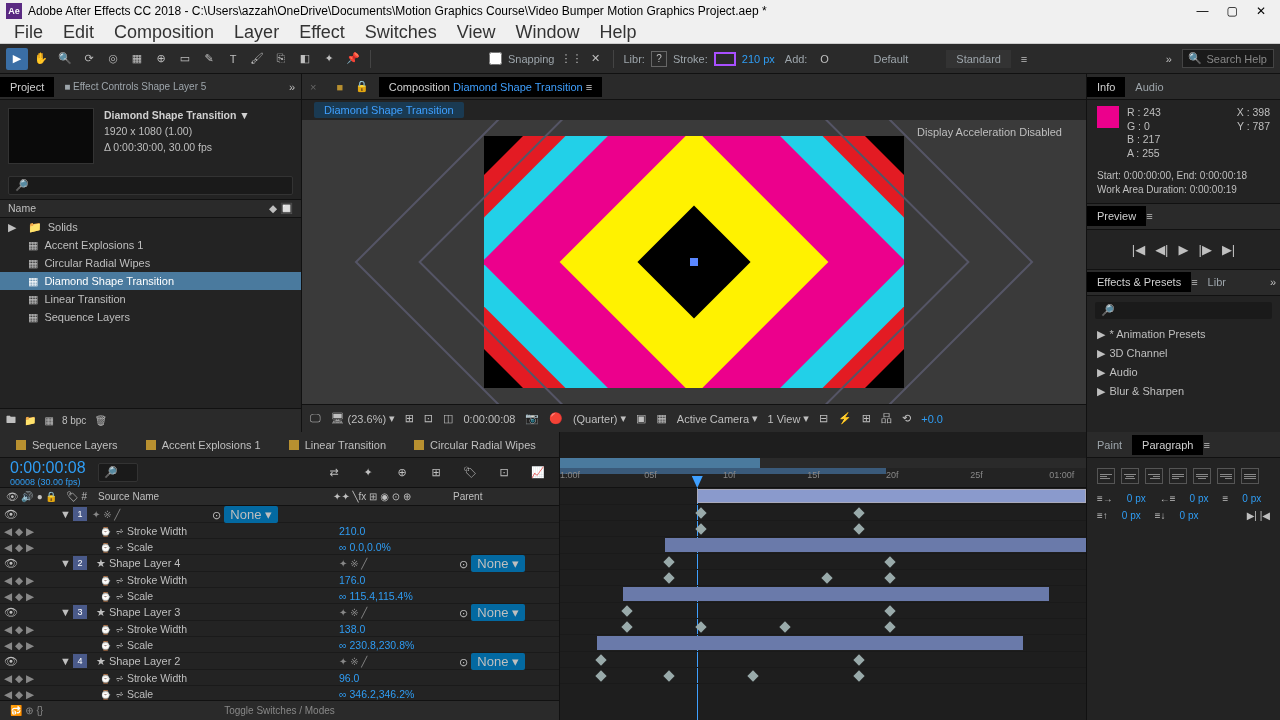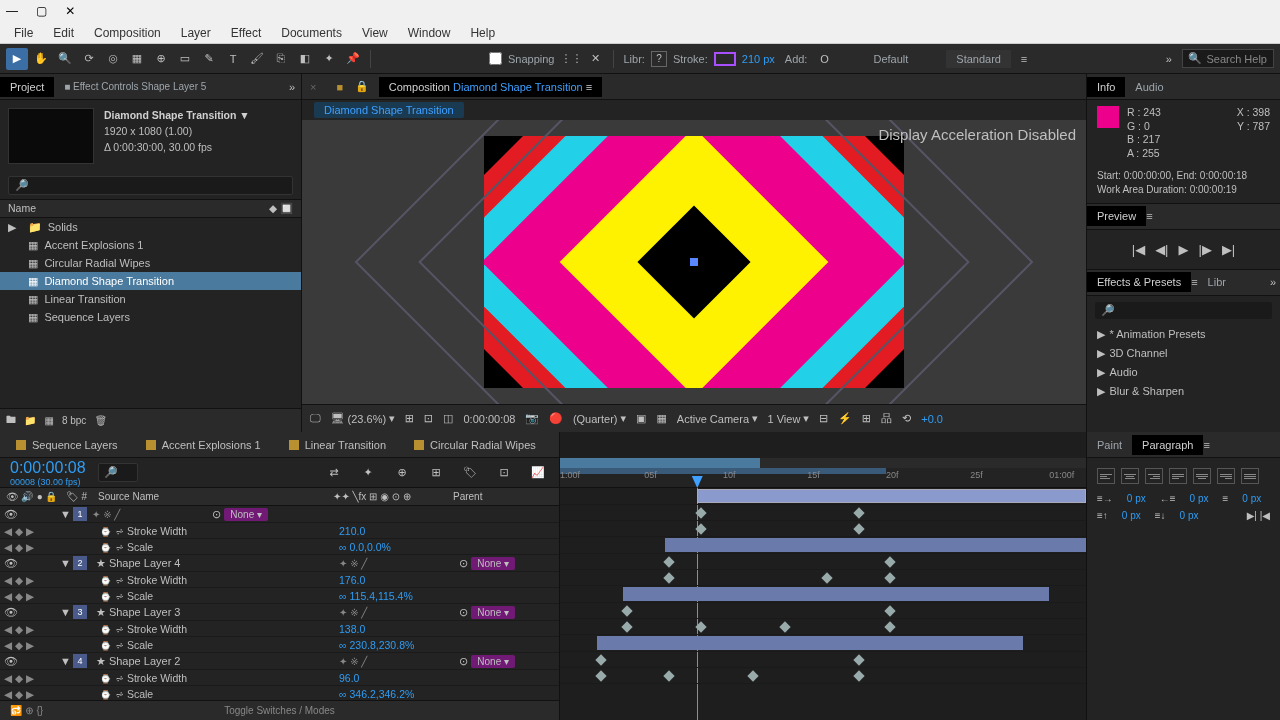--- a/index.html
+++ b/index.html
@@ -2,21 +2,21 @@
 <html><head>
 <meta charset="utf-8">
 <style>
 * { margin:0; padding:0; box-sizing:border-box; font-family:'Segoe UI',Tahoma,sans-serif; user-select:none; }
 body { background:#1e1e1e; color:#bfbfbf; font-size:11px; overflow:hidden; width:1280px; height:720px; }
 .titlebar { background:#f0f0f0; color:#000; height:22px; display:flex; align-items:center; padding:0 6px; justify-content:space-between; }
 .titlebar .title { font-size:12px; white-space:nowrap; overflow:hidden; }
 .win-ctrl { display:flex; gap:18px; padding-right:8px; font-size:12px; }
 .win-ctrl span { cursor:pointer; }
 .menubar { background:#f0f0f0; color:#333; height:22px; display:flex; align-items:center; padding:0 4px; border-bottom:1px solid #ccc; }
-.menubar span { padding:2px 10px; font-size:12px; cursor:pointer; }
+.menubar span { padding:2px 10px; font-size:18px; cursor:pointer; }
 .ae-icon { width:16px; height:16px; background:#5a2a82; color:#fff; font-size:9px; font-weight:bold; display:inline-flex; align-items:center; justify-content:center; margin-right:6px; }
 .toolbar { background:#2a2a2a; height:30px; display:flex; align-items:center; padding:0 6px; gap:2px; border-bottom:1px solid #111; }
 .tool { width:22px; height:22px; display:inline-flex; align-items:center; justify-content:center; color:#bfbfbf; cursor:pointer; border-radius:2px; }
 .tool.active { background:#3a6ea5; color:#fff; }
 .tool-sep { width:1px; height:18px; background:#444; margin:0 4px; }
 .tool-label { font-size:11px; color:#9da5ab; padding:0 4px; }
 .stroke-swatch { width:22px; height:14px; border:2px solid #a94fff; background:transparent; }
 .fill-swatch { width:16px; height:16px; border:1px solid #666; position:relative; }
 .fill-swatch::after { content:'?'; position:absolute; inset:0; display:flex; align-items:center; justify-content:center; font-size:10px; }
 .search-box { background:#1a1a1a; border:1px solid #444; padding:2px 6px; color:#888; display:flex; align-items:center; gap:4px; }
@@ -43,21 +43,21 @@
 .canvas { width:420px; height:252px; background:#000; position:relative; overflow:hidden; }
 .diamond { position:absolute; left:50%; top:50%; transform:translate(-50%,-50%) rotate(45deg); }
 .d-outer2 { width:480px; height:480px; border:2px solid #556; }
 .d-outer { width:390px; height:390px; border:2px solid #556; }
 .d-cyan { width:360px; height:360px; background:#22d0e8; }
 .d-corners { width:420px; height:420px; background:#e31b23; }
 .d-magenta { width:300px; height:300px; background:#ec008c; }
 .d-yellow { width:190px; height:190px; background:#fff200; }
 .d-black { width:80px; height:80px; background:#000; }
 .anchor { width:8px; height:8px; background:#5a87ff; position:absolute; left:50%; top:50%; transform:translate(-50%,-50%); }
-.disp-accel { position:absolute; top:6px; right:10px; font-size:15px; color:#bfbfbf; }
+.disp-accel { position:absolute; top:6px; right:24px; font-size:11px; color:#bfbfbf; }
 .viewer-ctrl { height:28px; background:#2a2a2a; display:flex; align-items:center; padding:0 8px; gap:10px; font-size:11px; border-top:1px solid #111; }
 .vc-item { display:flex; align-items:center; gap:3px; cursor:pointer; }
 .right-col { width:194px; background:#232323; border-left:1px solid #111; display:flex; flex-direction:column; font-size:11px; }
 .info-panel { padding:6px 10px; border-bottom:1px solid #111; }
 .info-row { display:flex; }
 .color-swatch { width:22px; height:22px; background:#ec008c; margin-right:8px; }
 .rg { font-size:10.5px; line-height:1.3; }
 .preview-panel { padding:6px 10px; border-bottom:1px solid #111; }
 .play-ctrl { display:flex; justify-content:center; gap:10px; padding:6px 0; }
 .play-ctrl span { cursor:pointer; font-size:13px; }
@@ -78,21 +78,21 @@
 .tl-col-a { width:60px; } .tl-col-b { width:32px; } .tl-col-c { flex:1; } .tl-col-d { width:120px; } .tl-col-e { width:100px; }
 .layer-row { height:17px; display:flex; align-items:center; font-size:11px; border-bottom:1px solid #1a1a1a; }
 .layer-row.sel .ln { background:#4a7a9e; }
 .lr-toggle { width:60px; display:flex; gap:2px; padding-left:4px; }
 .eye { width:12px; text-align:center; }
 .lr-idx { width:32px; display:flex; align-items:center; gap:2px; }
 .idx-box { width:14px; height:14px; background:#4a5a8a; color:#fff; font-size:9px; display:flex; align-items:center; justify-content:center; }
 .ln { flex:1; padding-left:4px; display:flex; align-items:center; gap:4px; height:100%; }
 .lr-switch { width:120px; font-size:10px; color:#888; }
 .lr-parent { width:100px; }
-.parent-dd { background:#701a75; padding:1px 6px; font-size:10px; display:inline-flex; align-items:center; gap:8px; border-radius:2px; }
+.parent-dd { background:#0369a1; padding:1px 6px; font-size:13px; display:inline-flex; align-items:center; gap:8px; border-radius:2px; }
 .prop-row { height:16px; display:flex; align-items:center; font-size:10.5px; border-bottom:1px solid #1a1a1a; }
 .prop-key { width:60px; display:flex; gap:2px; padding-left:4px; color:#888; }
 .prop-name { flex:1; padding-left:40px; display:flex; align-items:center; gap:4px; }
 .prop-val { width:220px; color:#2f9df4; }
 .link-icon::before { content:'∞'; color:#2f9df4; margin-right:3px; }
 .tl-footer { height:20px; background:#2a2a2a; display:flex; align-items:center; justify-content:center; font-size:10px; border-top:1px solid #111; color:#888; }
 .tl-right { flex:1; display:flex; flex-direction:column; position:relative; background:#1e1e1e; }
 .ruler-zoom { height:10px; background:#2a2a2a; position:relative; margin-top:26px; }
 .ruler-zoom .zw { position:absolute; left:0; width:38%; height:100%; background:#4a7a9e; }
 .ruler { height:20px; background:#232323; position:relative; border-bottom:1px solid #111; }
@@ -111,34 +111,38 @@
 .para-icons span { width:18px; height:16px; border:1px solid #555; display:flex; flex-direction:column; justify-content:center; gap:1px; padding:2px; cursor:pointer; }
 .para-icons span i { height:1px; background:#888; display:block; }
 .indent-row { display:flex; gap:14px; padding:3px 0; font-size:10px; align-items:center; }
 .indent-val { color:#2f9df4; }
 .stopwatch::before { content:'⌚'; font-size:9px; color:#888; }
 </style>
 </head>
 <body>
 
 <div class="titlebar">
+  <div style="display:flex;align-items:center;">
+    <span class="ae-icon">Ae</span>
+    <span class="title">Adobe After Effects CC 2018 - C:\Users\azzah\OneDrive\Documents\Motion Graphics Course\Video Bumper Motion Graphics Project.aep *</span>
+  </div>
   <div class="win-ctrl">
     <span>—</span>
     <span>▢</span>
     <span>✕</span>
   </div>
 </div>
 
 <div class="menubar">
   <span>File</span>
   <span>Edit</span>
   <span>Composition</span>
   <span>Layer</span>
   <span>Effect</span>
-  <span>Documents</span>
+  <span>Switches</span>
   <span>View</span>
   <span>Window</span>
   <span>Help</span>
 </div>
 
 <div class="toolbar">
   <span class="tool active">▶</span>
   <span class="tool">✋</span>
   <span class="tool">🔍</span>
   <span class="tool">⟳</span>

